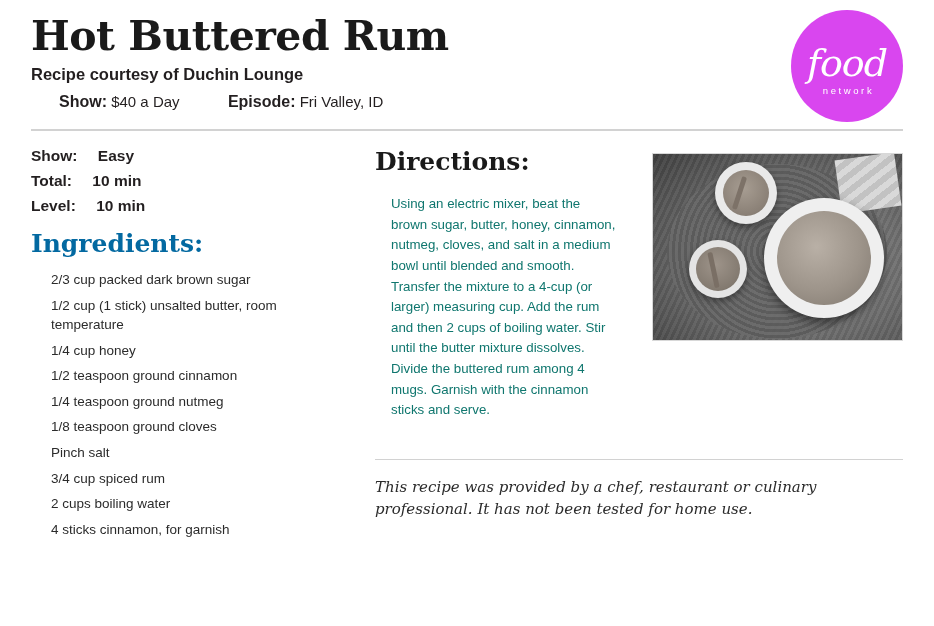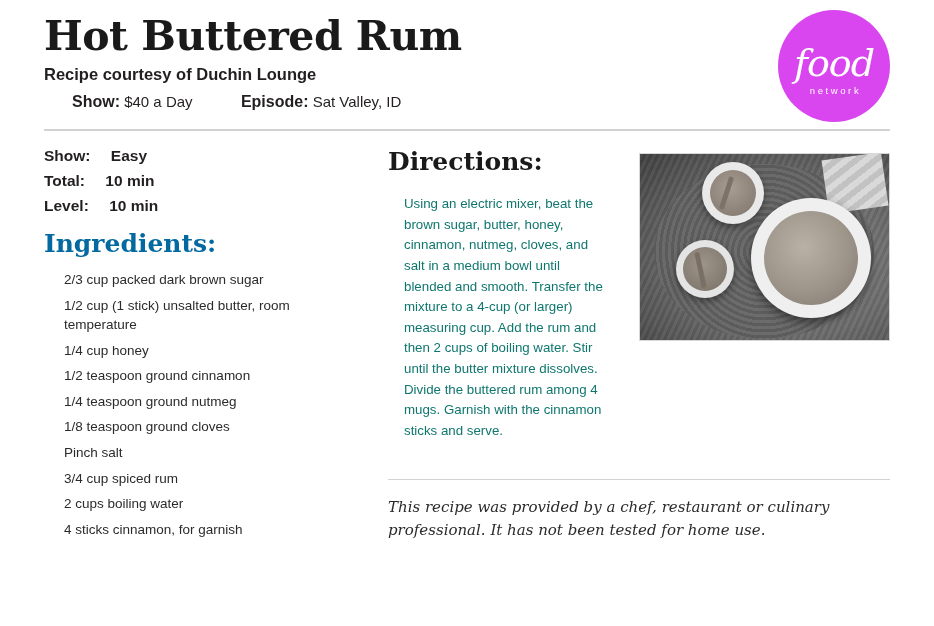--- a/index.html
+++ b/index.html
@@ -12,21 +12,21 @@
     height: 626px;
     font-family: "Liberation Sans", sans-serif;
     color: #231f20;
     overflow: hidden;
   }
   .page {
     position: relative;
     width: 934px;
     height: 504px;
     box-sizing: border-box;
-    padding: 0 44px;
+    padding: 0 31px;
   }
 
   
   .header {
     position: relative;
     padding-top: 14px;
   }
   .recipe-title {
     font-family: "DejaVu Serif", "Liberation Serif", serif;
     font-weight: bold;
@@ -307,21 +307,21 @@
 <div class="page">
 
   <div class="header">
     <h1 class="recipe-title">Hot Buttered Rum</h1>
     <div class="courtesy">Recipe courtesy of Duchin Lounge</div>
     <div class="show-line">
       <span class="lbl">Show:</span>
       <span class="val">$40 a Day</span>
       <span class="gap"></span>
       <span class="lbl">Episode:</span>
-      <span class="val">Sat Valley, ID</span>
+      <span class="val">Fri Valley, ID</span>
     </div>
 
     <div class="logo">
       <div class="logo-food">food</div>
       <div class="logo-network">network</div>
     </div>
   </div>
 
   <hr class="rule">
 

